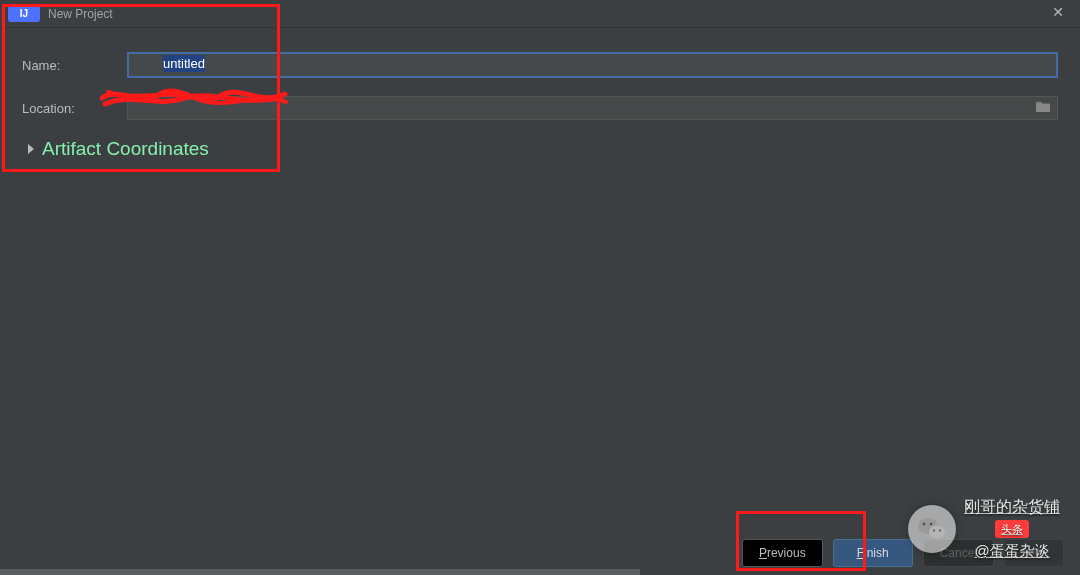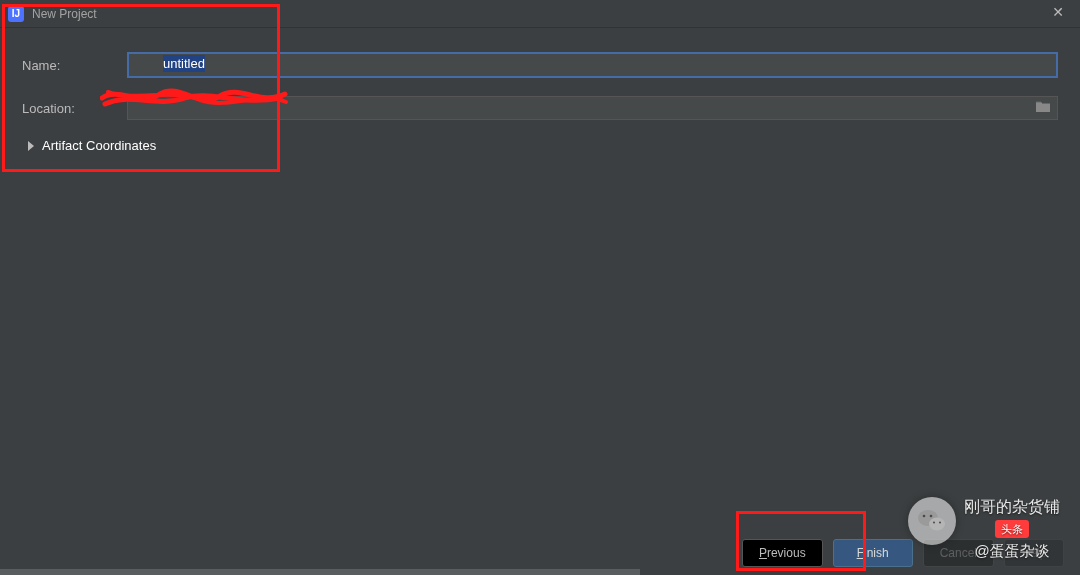--- a/index.html
+++ b/index.html
@@ -16,21 +16,21 @@
     .titlebar {
       height: 28px;
       background: #3c3f41;
       border-bottom: 1px solid #323232;
       display: flex;
       align-items: center;
       padding: 0 8px;
       position: relative;
     }
     .app-icon {
-      width: 16px;
+      width: 32px;
       height: 16px;
       background: #4d72ff;
       border-radius: 3px;
       display: flex;
       align-items: center;
       justify-content: center;
       margin-right: 8px;
       font-size: 10px;
       color: #fff;
       font-weight: bold;
@@ -111,21 +111,21 @@
       padding-left: 6px;
     }
     .expand-tri {
       display: inline-block;
       width: 0; height: 0;
       border-top: 5px solid transparent;
       border-bottom: 5px solid transparent;
       border-left: 6px solid #bbb;
       margin-right: 8px;
     }
-    .artifact-label { color: #ffffff; font-size: 13px; }
+    .artifact-label { color: #86efac; font-size: 19px; }
     .footer {
       position: absolute;
       bottom: 8px;
       right: 16px;
       display: flex;
       gap: 10px;
       align-items: center;
     }
     .btn {
       height: 28px;
@@ -156,22 +156,24 @@
       top: 4px; left: 2px; width: 278px; height: 168px;
     }
     .red-box.bottom {
       bottom: 4px; left: 736px; width: 130px; height: 60px;
     }
     .watermark {
       position: absolute;
       right: 20px;
       bottom: 14px;
       display: flex;
+      align-items: center;
       gap: 8px;
       pointer-events: none;
+      text-decoration: underline;
     }
     .wechat-bubble {
       width: 48px; height: 48px;
       border-radius: 50%;
       background: rgba(255,255,255,0.55);
       display:flex; align-items:center; justify-content:center;
       box-shadow: 0 0 8px rgba(0,0,0,0.3);
     }
     .wm-text { display:flex; flex-direction:column; gap:2px;}
     .wm-text .line1 { color: #e8e8e8; font-size: 16px; font-weight: 500; text-shadow: 0 1px 2px rgba(0,0,0,.6);}

